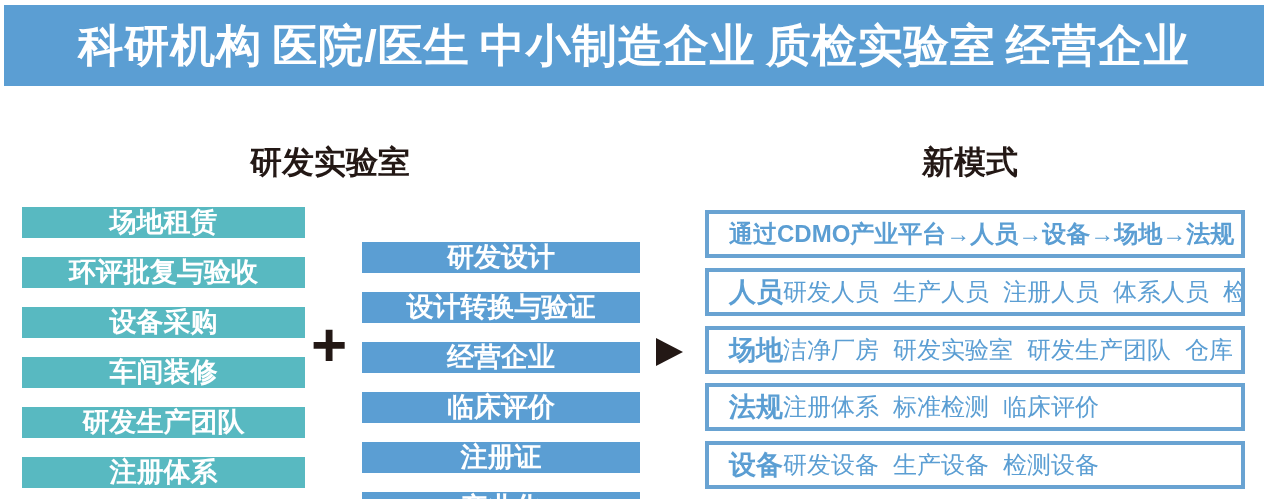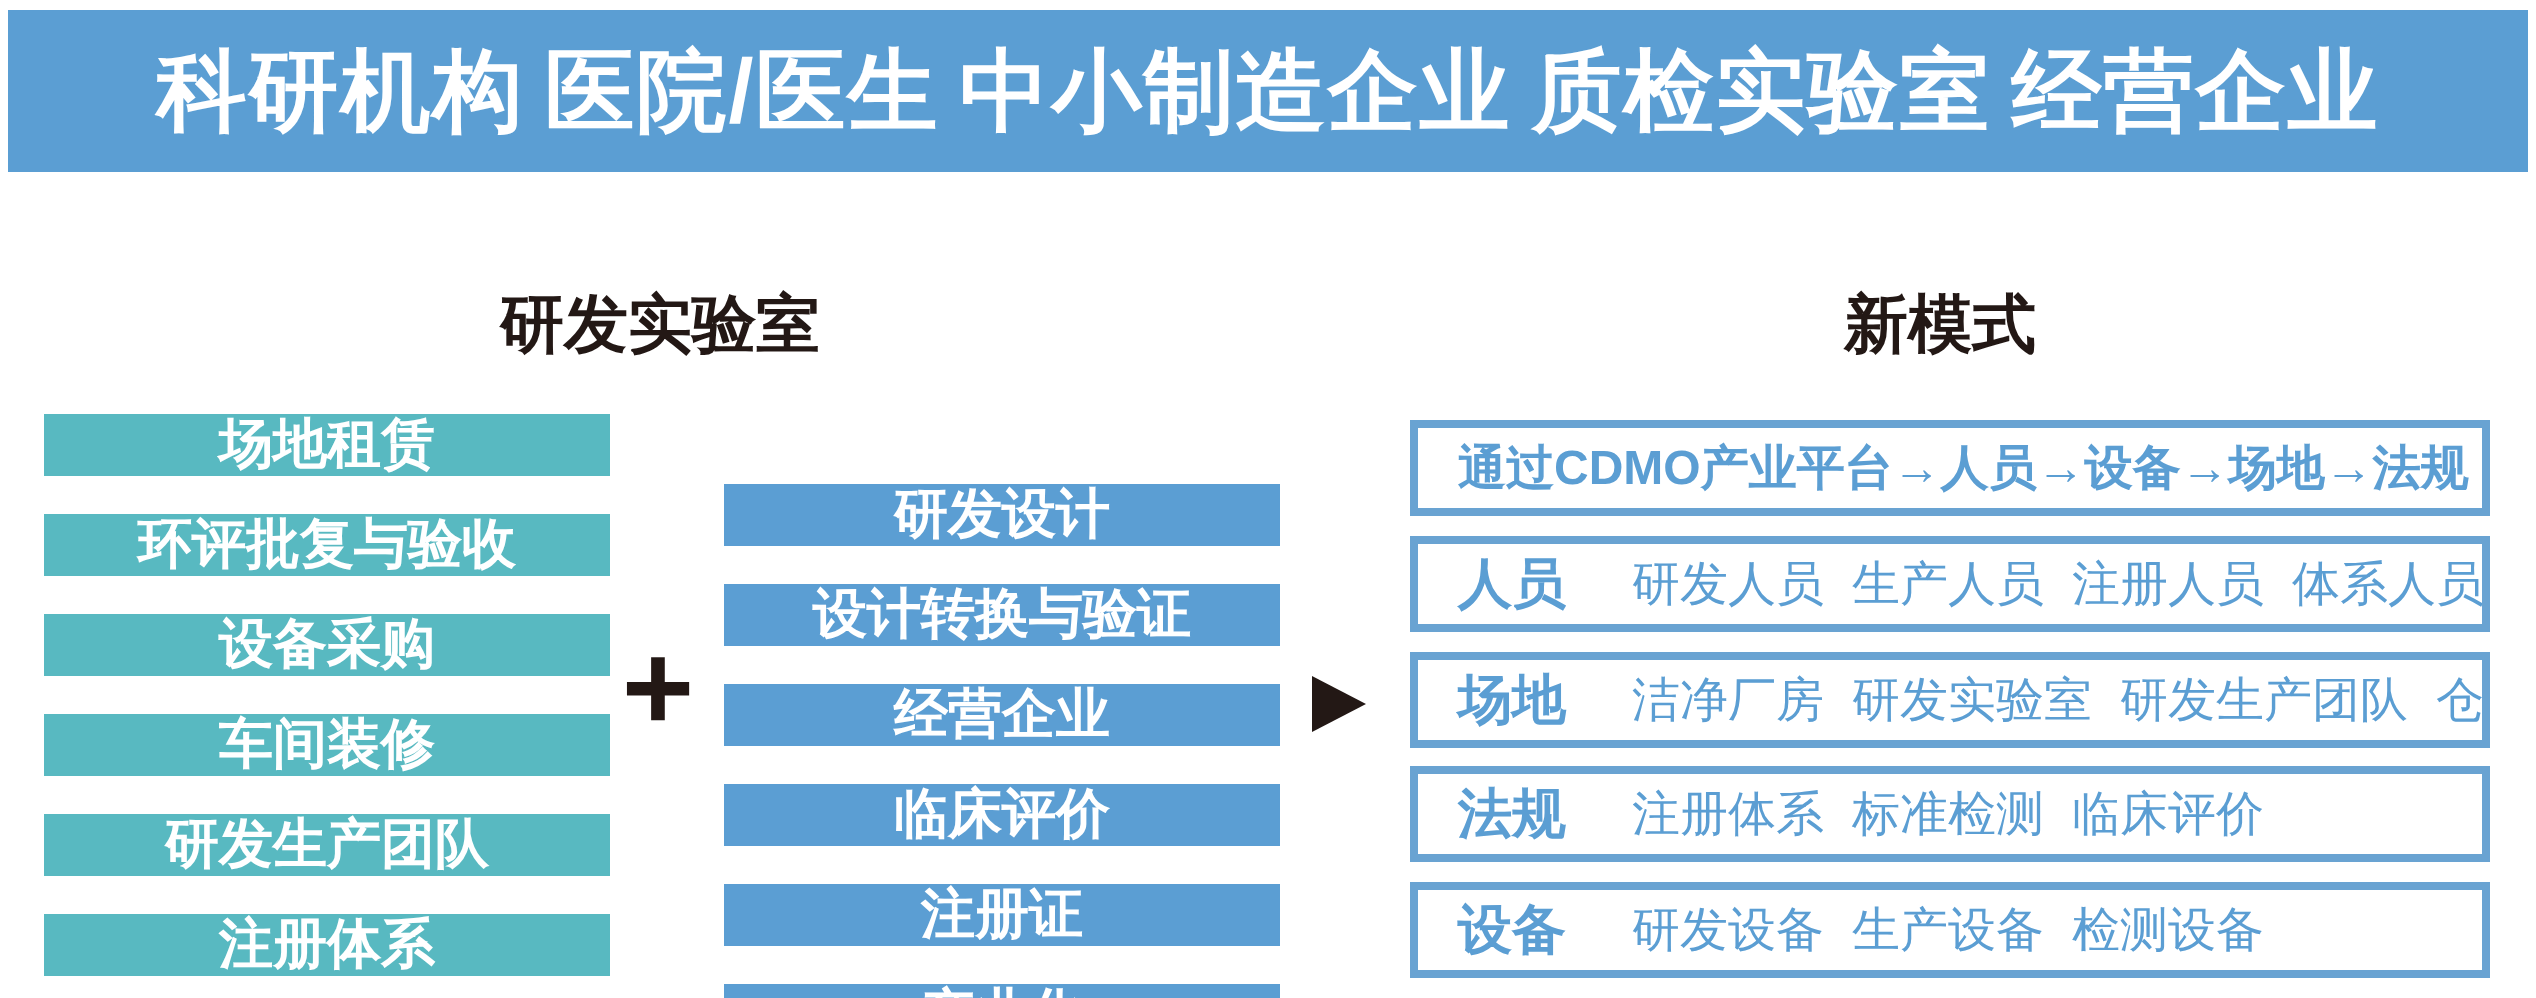--- a/index.html
+++ b/index.html
@@ -67,21 +67,21 @@
     position:absolute;left:705px;top:210px;width:540px;height:279px;
     display:flex;flex-direction:column;justify-content:space-between;
   }
   .nbox{
     height:48px;box-sizing:border-box;background:#ffffff;
     border:4px solid var(--box-border);
     display:flex;align-items:center;padding:0 10px 0 20px;
     white-space:nowrap;overflow:hidden;
   }
   .nlabel{
-    color:var(--box-text);font-size:27px;font-weight:bold;margin-right:33px;text-align:center;
+    color:var(--box-text);font-size:27px;font-weight:bold;margin-right:0;text-align:center;
   }
   .nitem{
     color:var(--box-text);font-size:24px;font-weight:normal;margin-right:14px;
   }
   .nheadline{
     color:var(--box-text);font-size:24px;font-weight:bold;letter-spacing:0px;
   }
 </style>
 </head>
 <body>

